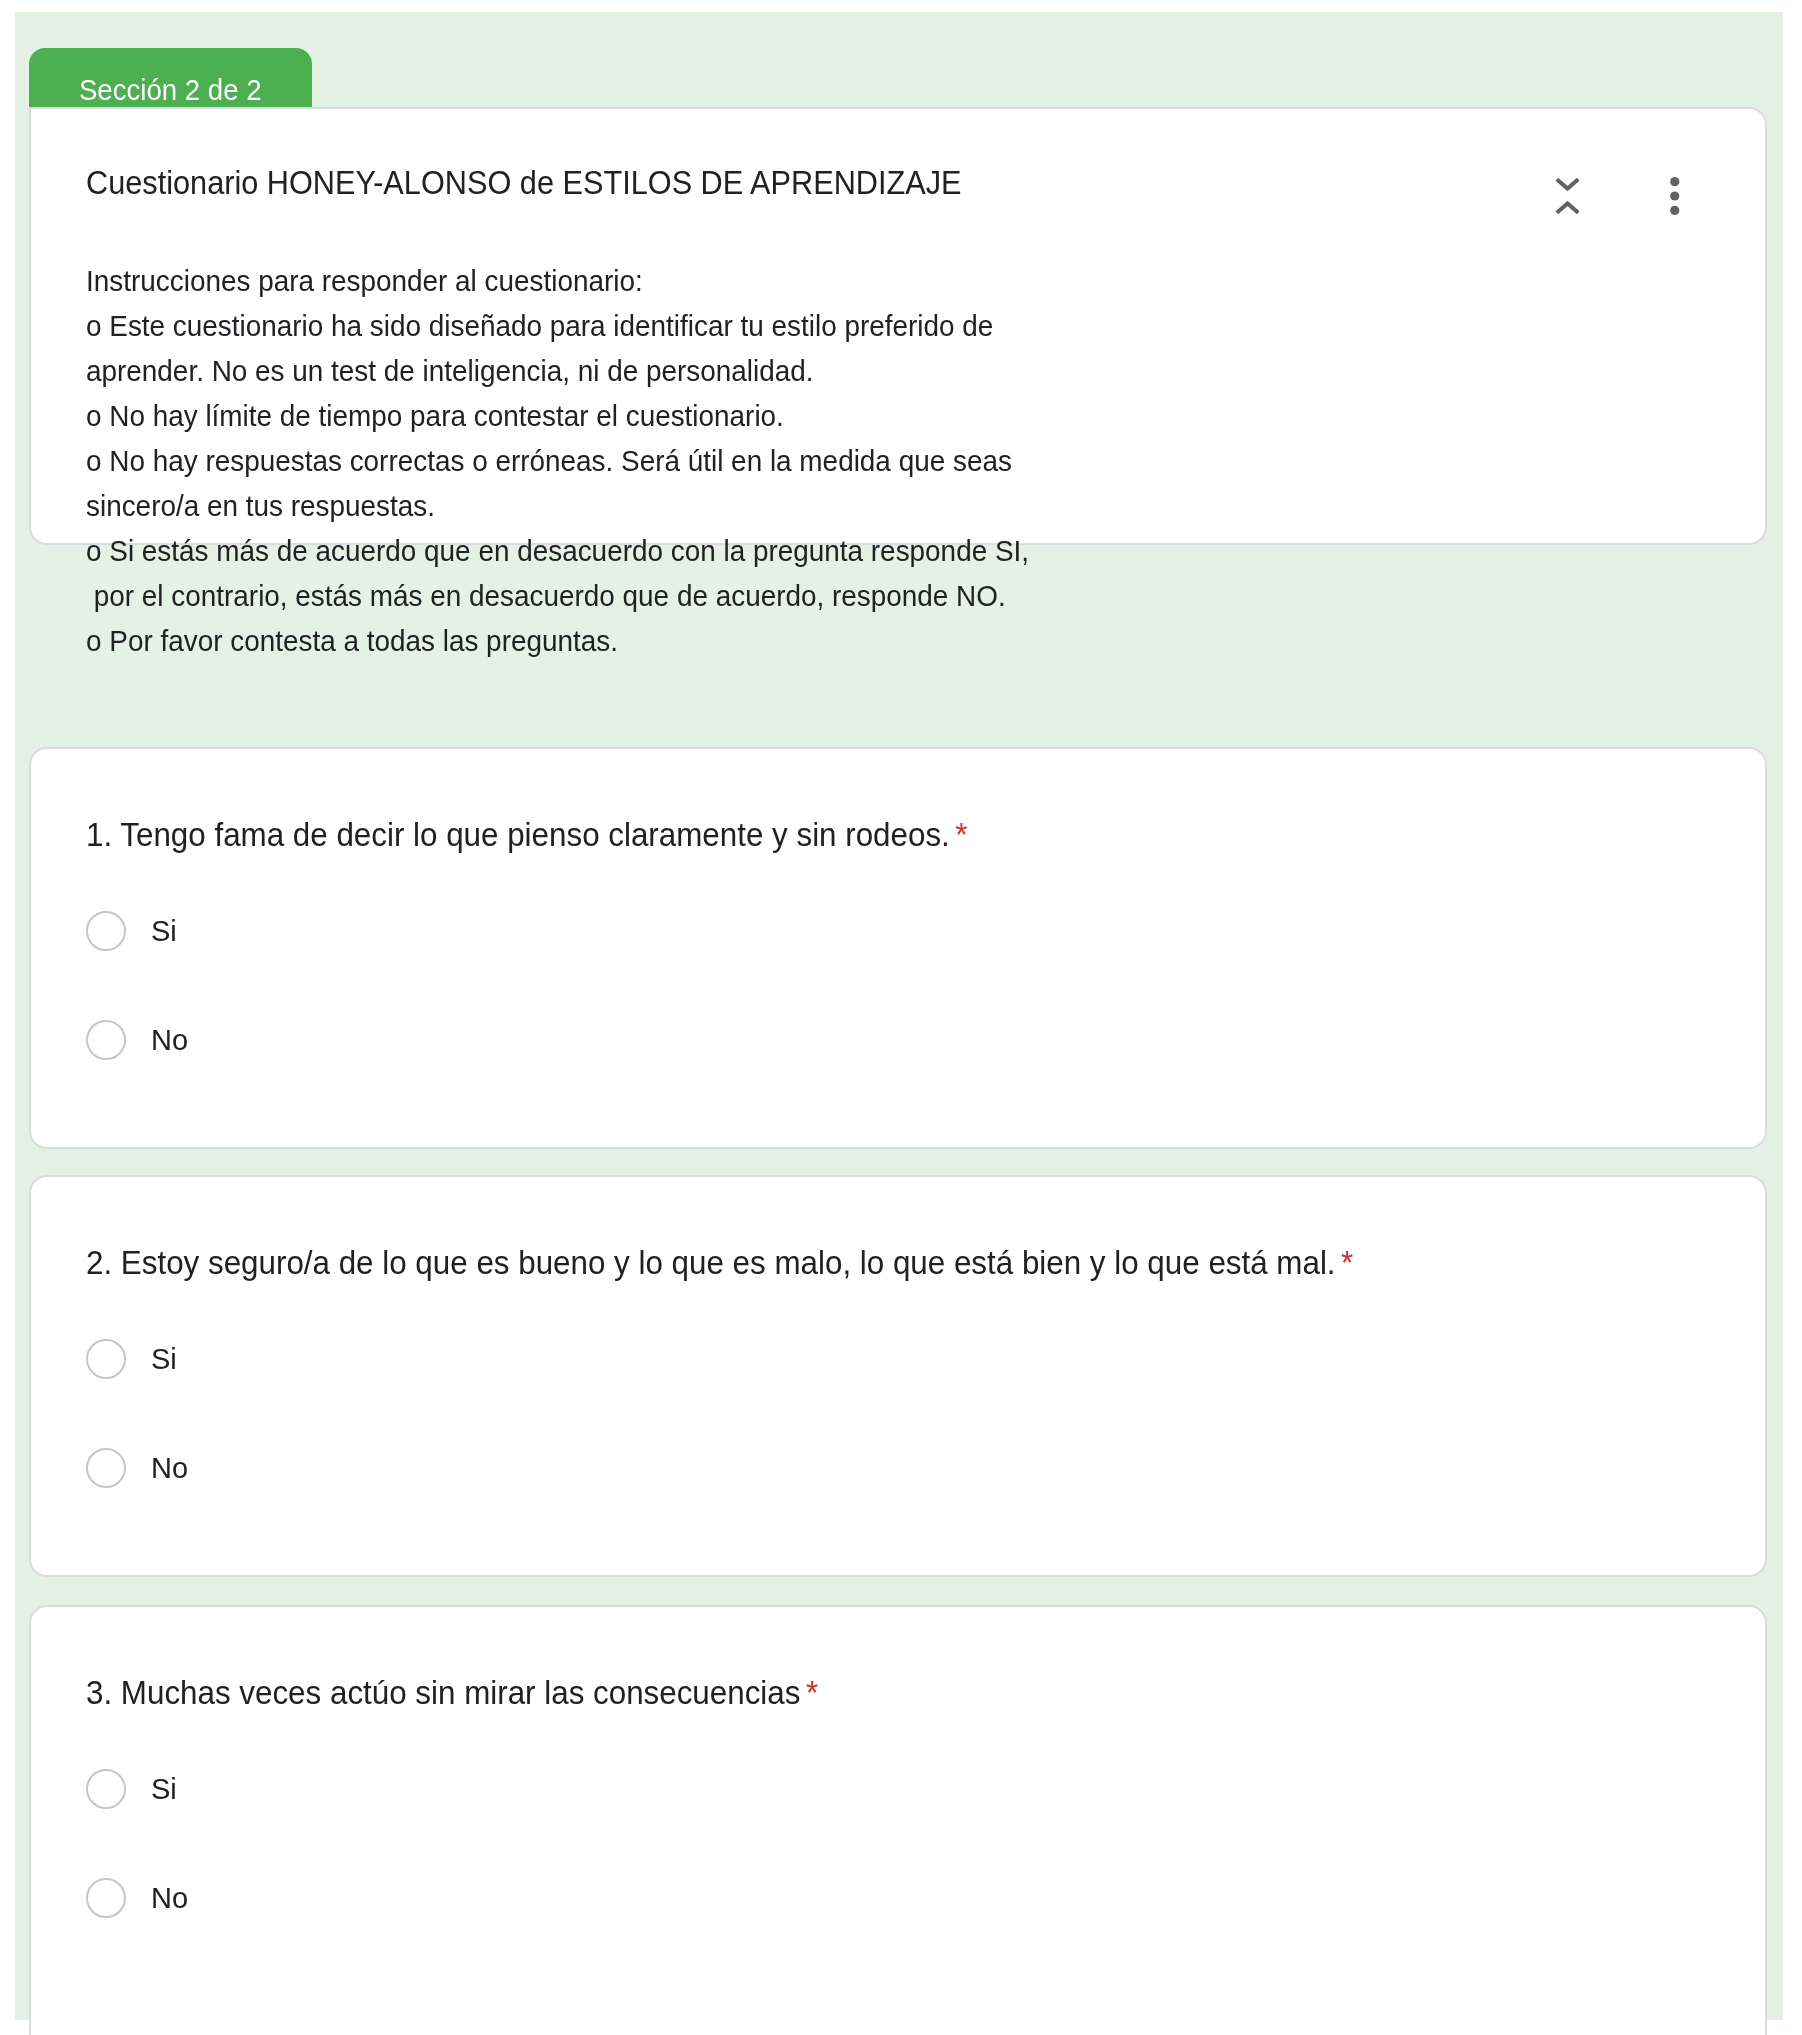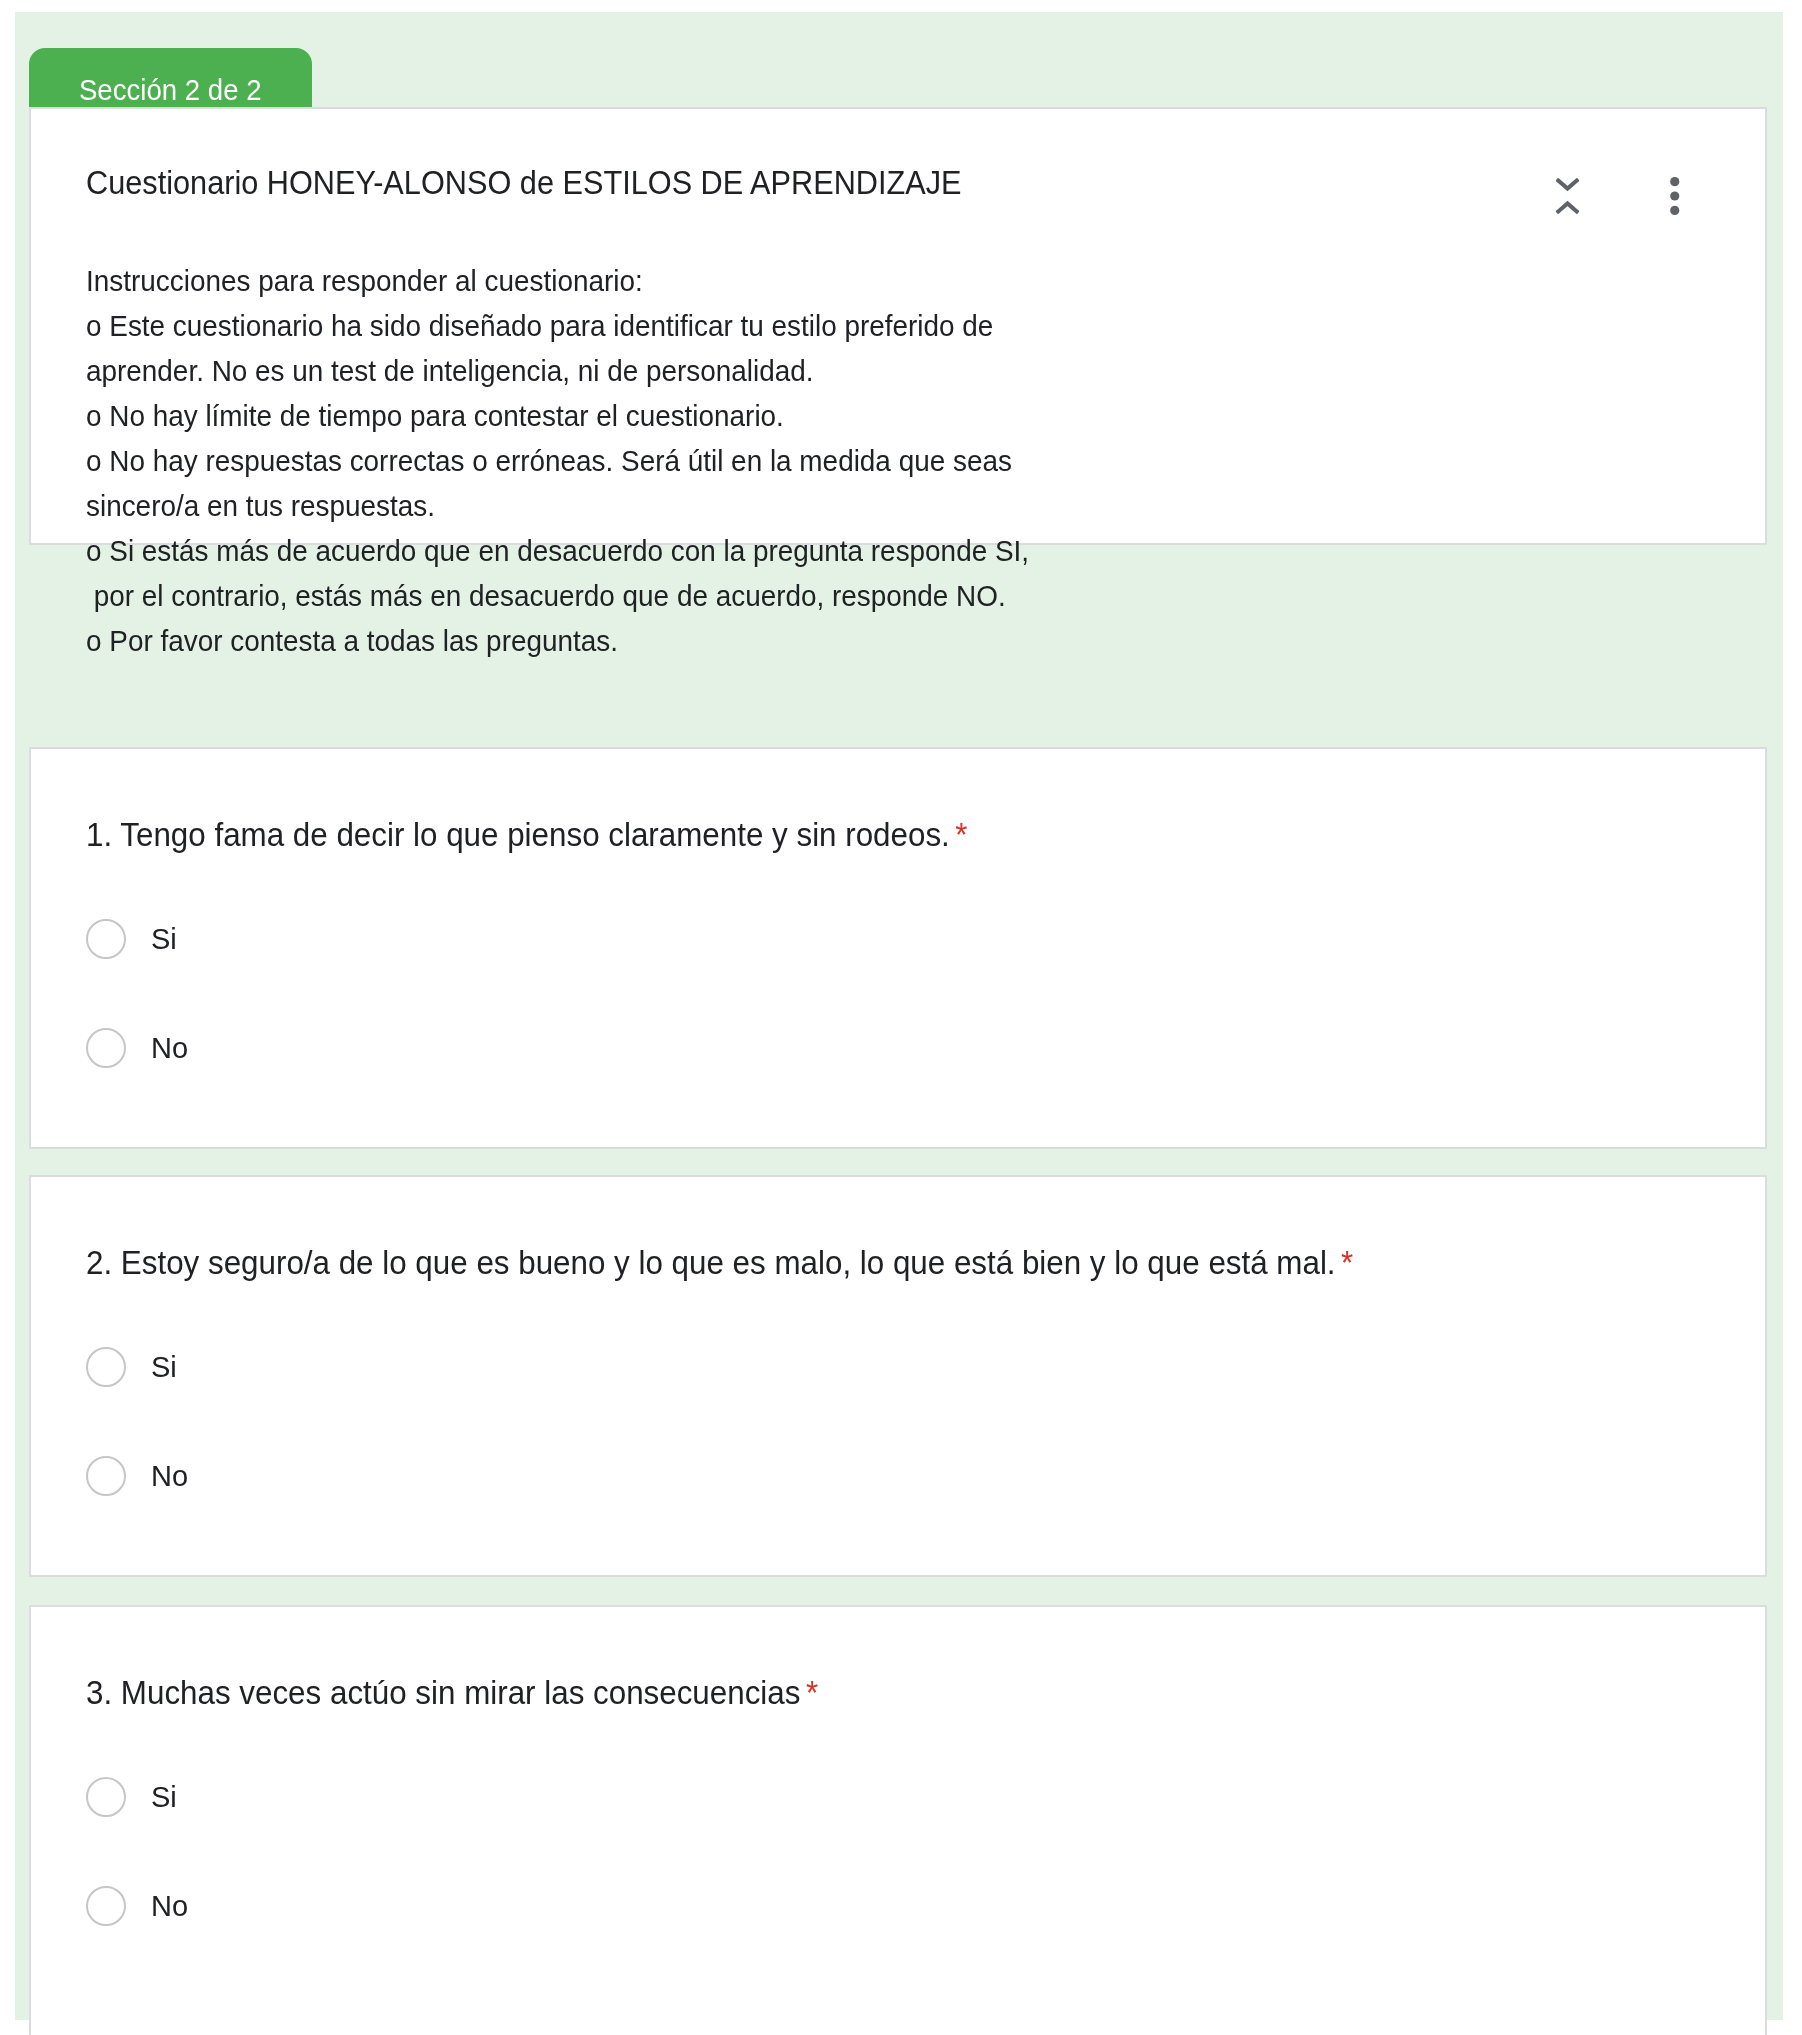--- a/index.html
+++ b/index.html
@@ -45,21 +45,21 @@
     letter-spacing: 0px;
     transform: scaleX(0.92);
     white-space: nowrap;
   }
   .card {
     position: absolute;
     left: 29px;
     width: 1738px;
     background: #ffffff;
     border: 2.3px solid #dadce0;
-    border-radius: 1px;
+    border-radius: 18px;
     box-sizing: border-box;
   }
   .card.header-card {
     top: 107px;
     height: 438px;
     border-top-left-radius: 0;
   }
   .card.q1 { top: 747px; height: 402px; }
   .card.q2 { top: 1175px; height: 402px; }
   .card.q3 { top: 1605px; height: 508px; }
@@ -117,21 +117,20 @@
     color: #d93025;
     margin-left: 5.8px;
   }
   .option {
     position: absolute;
     left: 55px;
     display: flex;
     align-items: center;
     height: 46px;
     cursor: pointer;
-    margin-top: 8px;
   }
   .option.opt-0 { top: 159px; }
   .option.opt-1 { top: 268px; }
   .radio {
     width: 40px;
     height: 40px;
     border: 2.3px solid #c6c6c6;
     border-radius: 50%;
     box-sizing: border-box;
     background: #ffffff;

